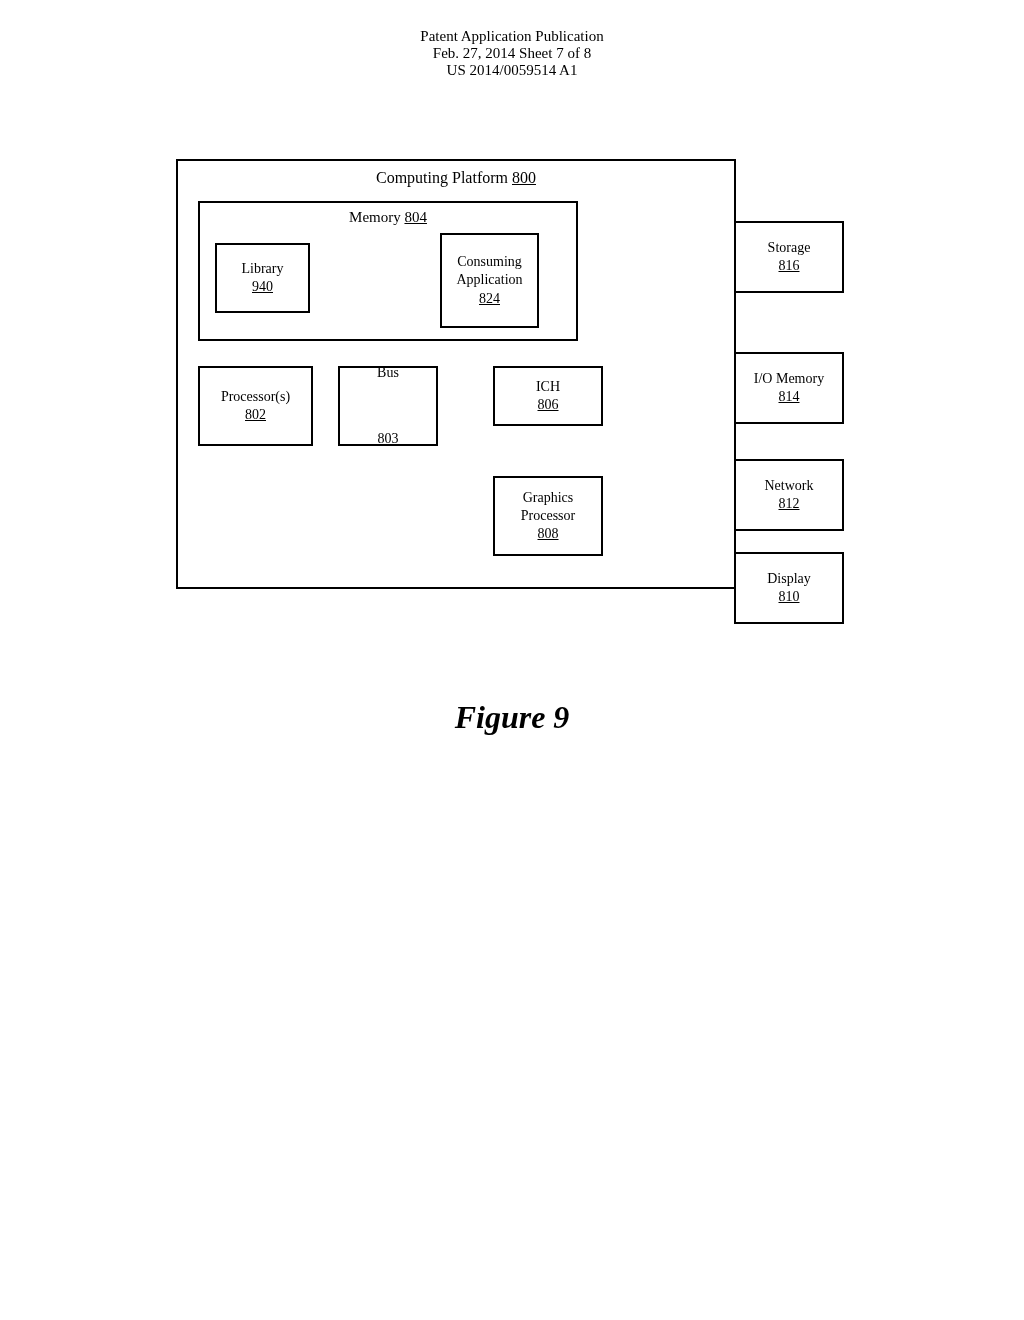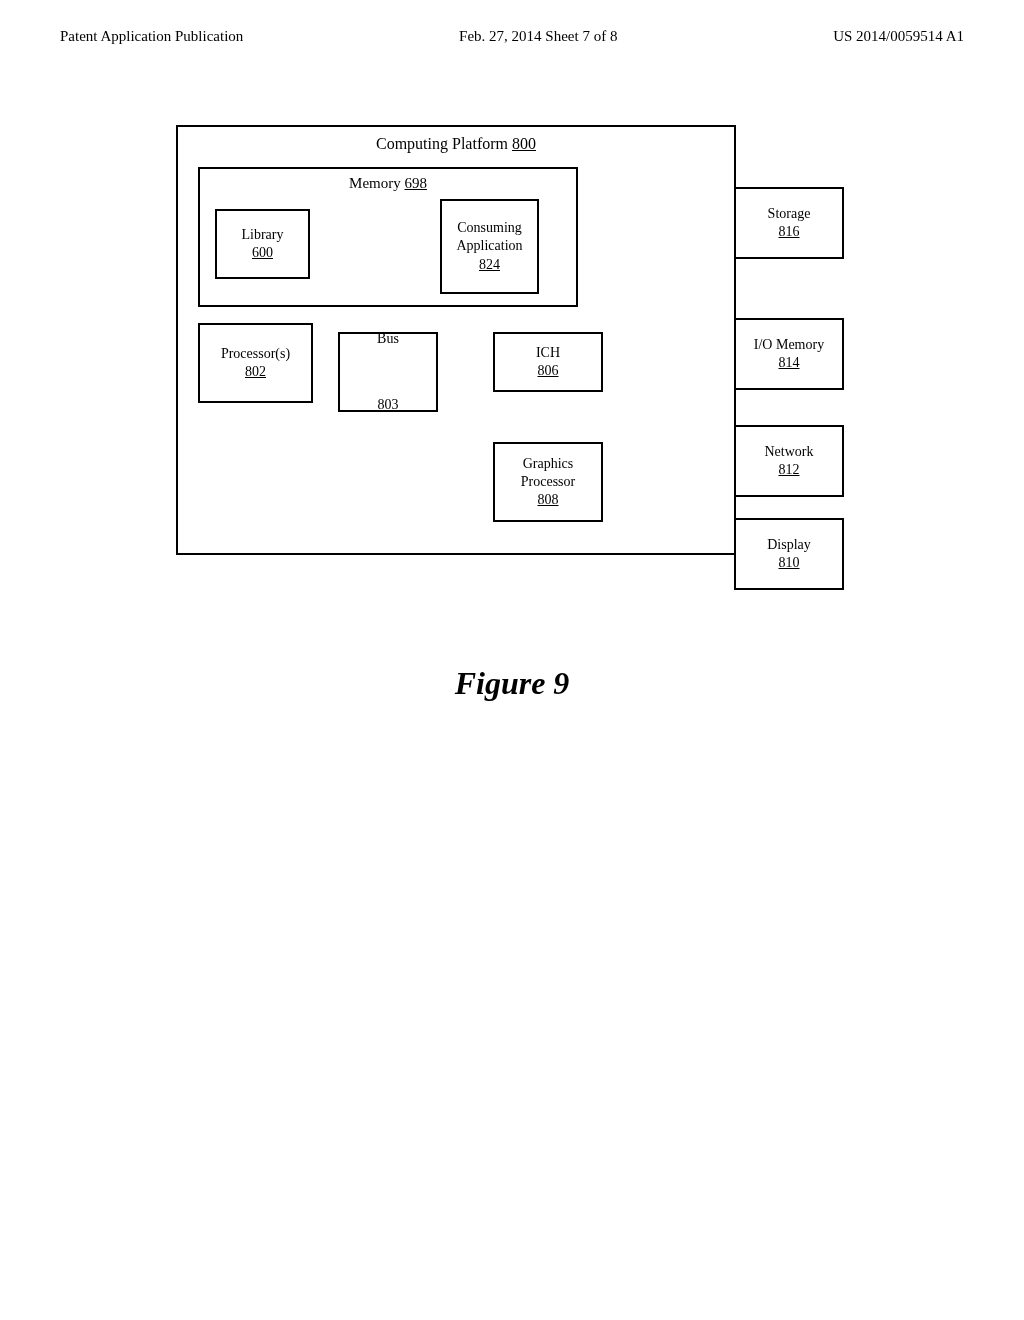--- a/index.html
+++ b/index.html
@@ -11,20 +11,21 @@
       position: relative;
     }
 
     
     .header {
       display: flex;
       justify-content: space-between;
       align-items: center;
       padding: 28px 60px 0 60px;
       font-size: 15px;
+      flex-direction: column;
     }
 
     
     .figure-area {
       display: flex;
       flex-direction: column;
       align-items: center;
       margin-top: 80px;
     }
 
@@ -159,36 +160,36 @@
 
     </svg>
 
     <div class="platform-box">
       <div class="platform-title">
         Computing Platform <span class="underline">800</span>
       </div>
 
       <div class="memory-box">
         <div class="memory-title">
-          Memory <span class="underline">698</span>
+          Memory <span class="underline">804</span>
         </div>
 
         <div class="comp-box" style="left:15px; top:40px; width:95px; height:70px;">
           <span>Library</span>
-          <span class="underline">600</span>
+          <span class="underline">940</span>
         </div>
 
 
         <div class="comp-box" style="left:240px; top:30px; width:99px; height:95px;">
           <span>Consuming<br>Application</span>
           <span class="underline">824</span>
         </div>
       </div>
 
-      <div class="comp-box" style="left:20px; top:196px; width:115px; height:80px;">
+      <div class="comp-box" style="left:20px; top:205px; width:115px; height:80px;">
         <span>Processor(s)</span>
         <span class="underline">802</span>
       </div>
 
       <div class="comp-box" style="left:160px; top:205px; width:100px; height:80px;gap:48px;">
         <span>Bus</span>
         <span class="underline">803</span>
       </div>
 
       <div class="comp-box" style="left:315px; top:205px; width:110px; height:60px;">

